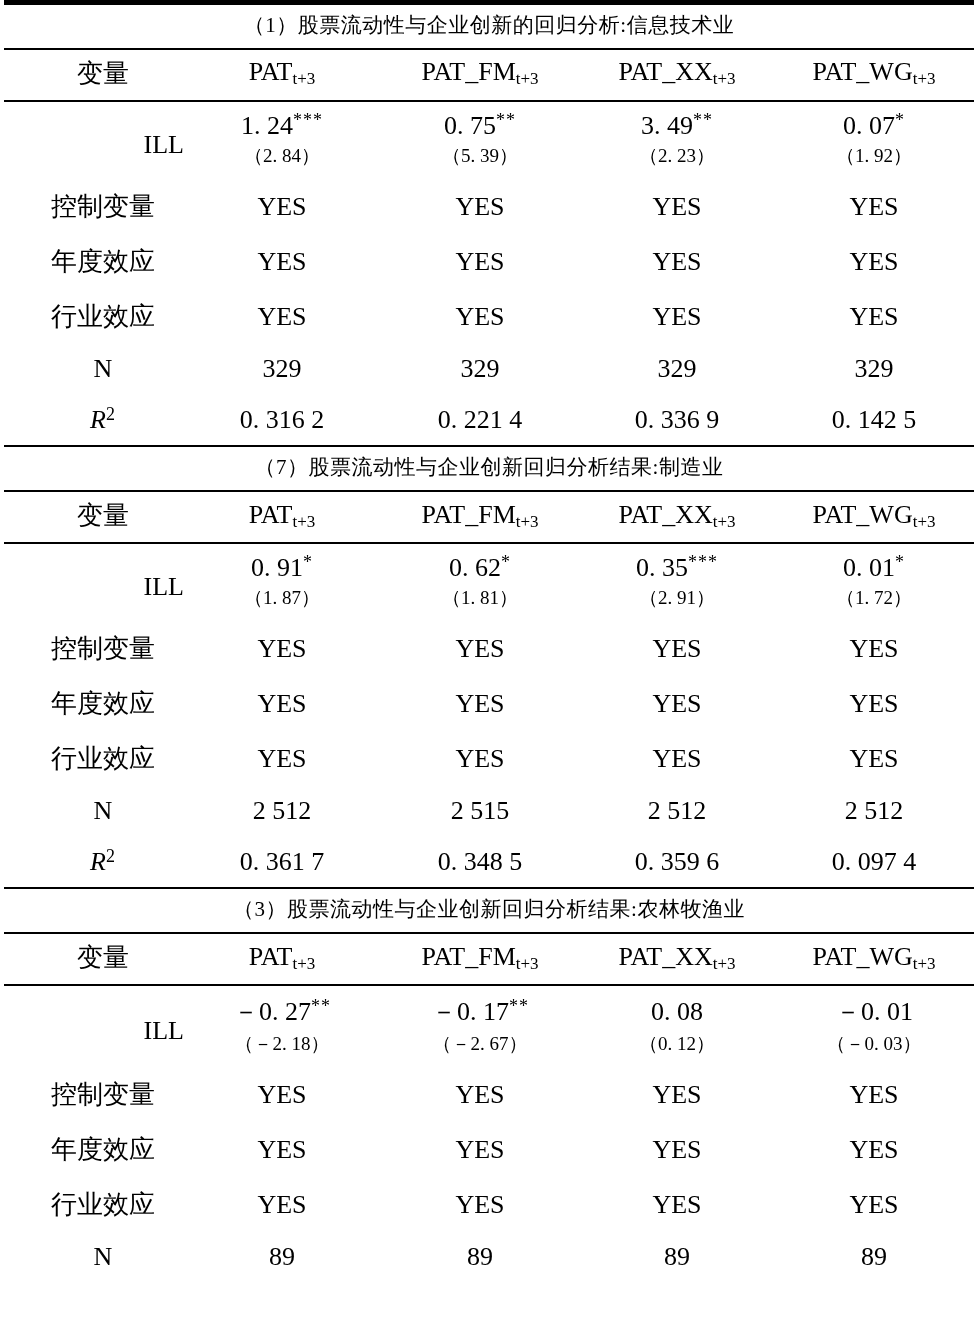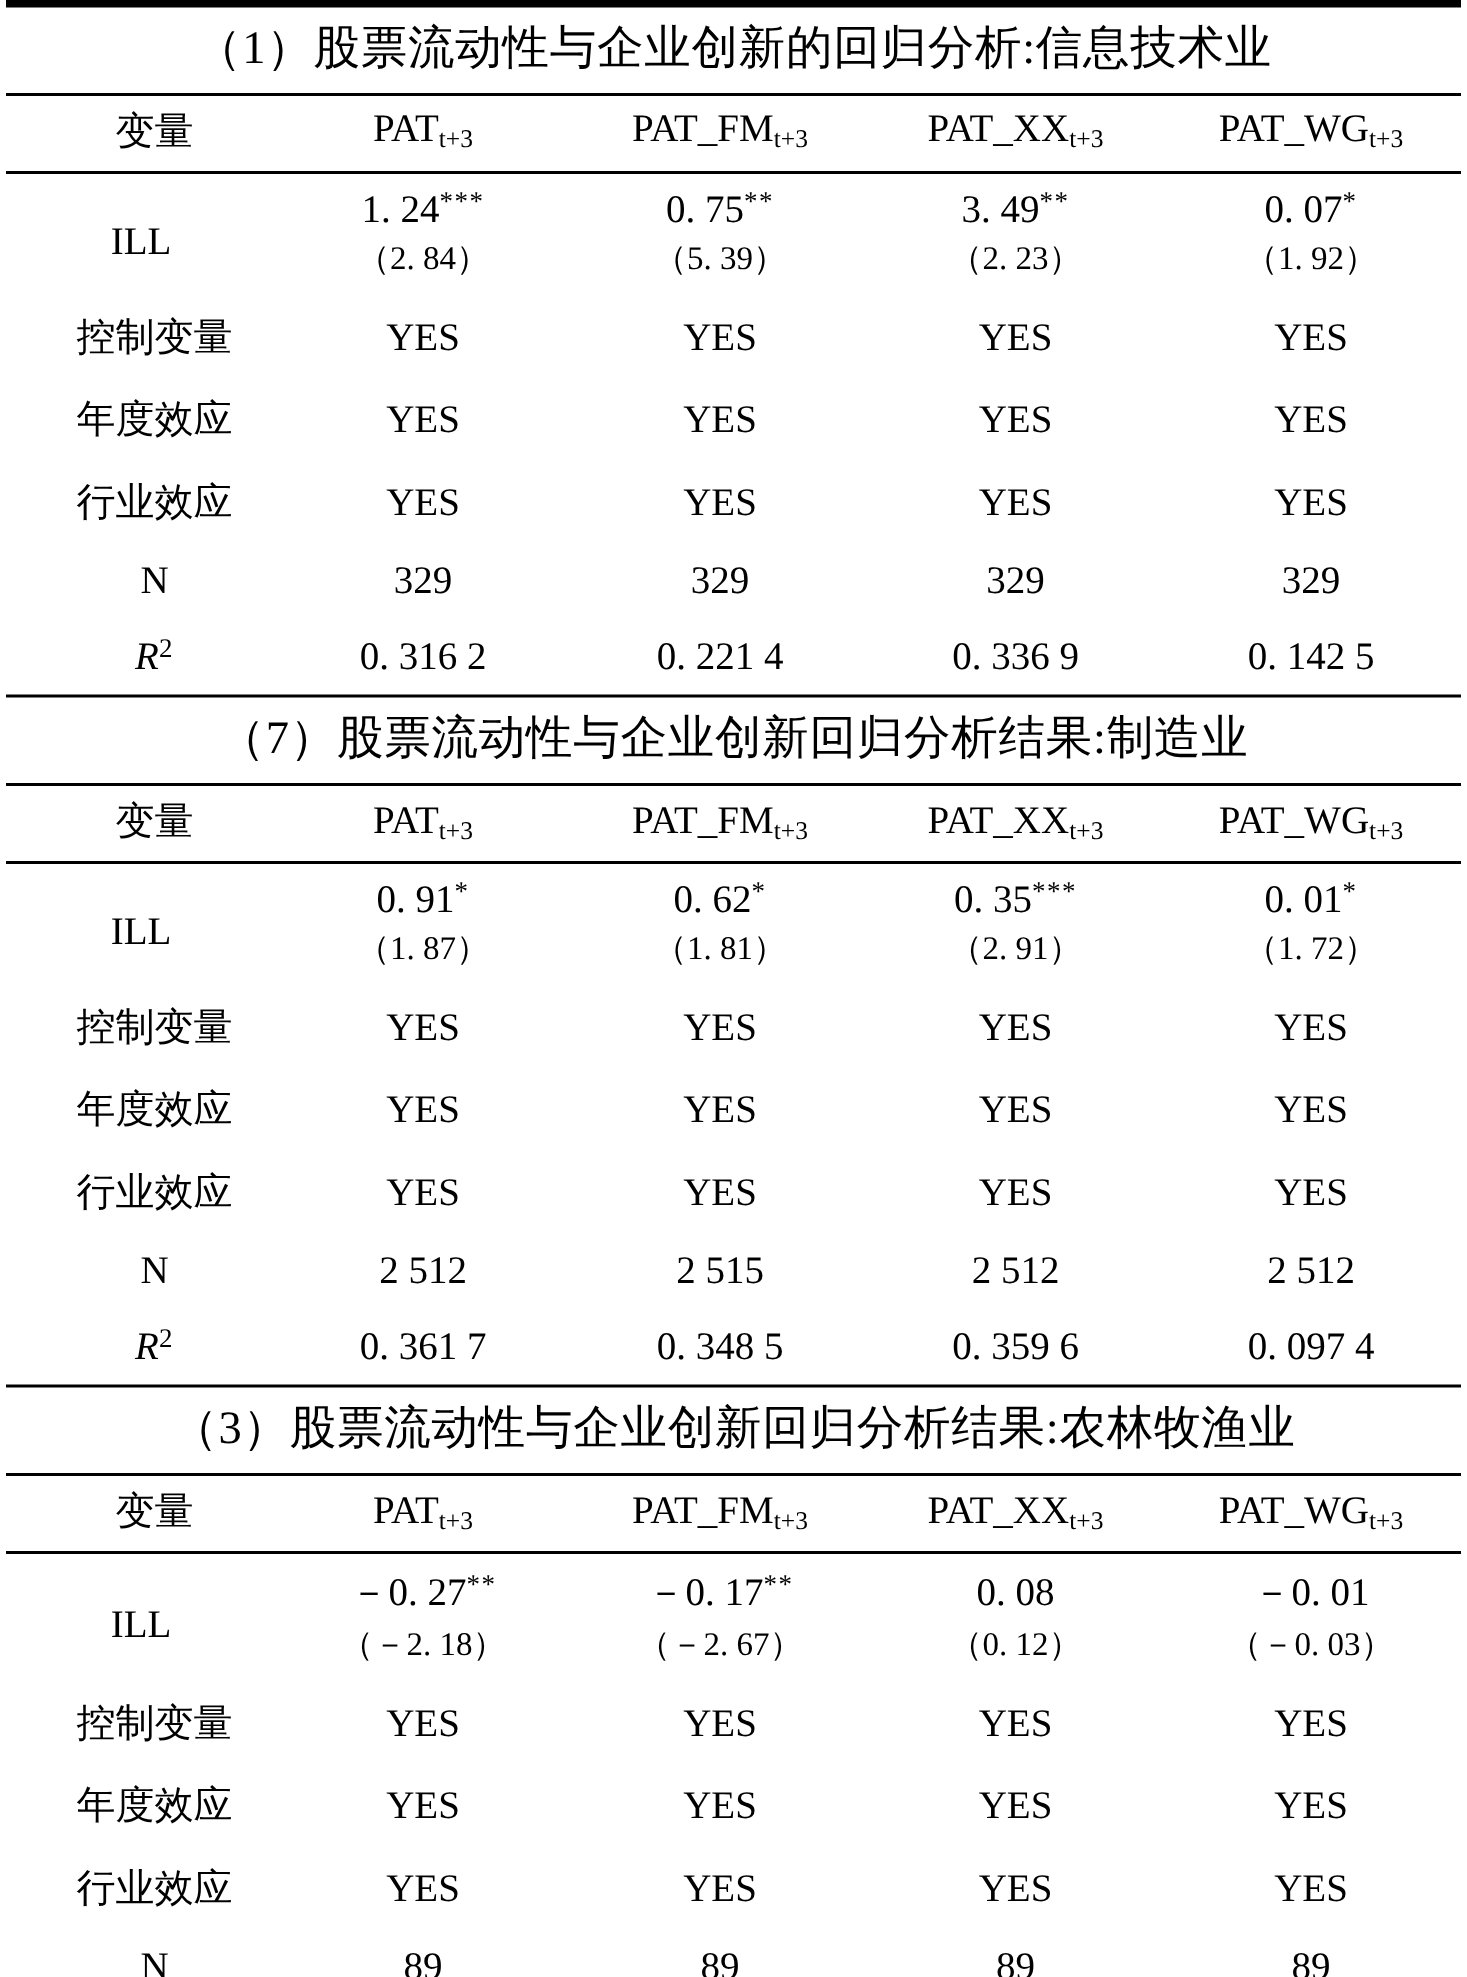--- a/index.html
+++ b/index.html
@@ -37,21 +37,21 @@
     line-height: 0;
     font-size: 0;
   }
   .rule-thin {
     height: 2px;
     background: #000;
     line-height: 0;
     font-size: 0;
   }
   .caption {
-    font-size: 31px;
+    font-size: 21px;
     text-align: center;
     padding: 6px 0 9px 0;
     letter-spacing: 0.5px;
   }
   .hdr td {
     font-size: 26px;
     padding: 6px 0 9px 0;
   }
   .hdr .var-col {
     text-align: center;
@@ -64,25 +64,25 @@
   }
   .body-row td.label {
     text-align: center;
     padding-left: 18px;
   }
   .coef-row td {
     font-size: 26px;
     padding: 8px 0 0 0;
   }
   .tstat-row td {
-    font-size: 22px;
+    font-size: 19px;
     padding: 2px 0 10px 0;
   }
   .ill-label {
-    text-align: center;
+    text-align: right;
     padding-left: 18px;
     font-size: 26px;
   }
   sub {
     font-size: 17px;
     vertical-align: -0.25em;
     text-align: center;
   }
   sup {
     font-size: 18px;

